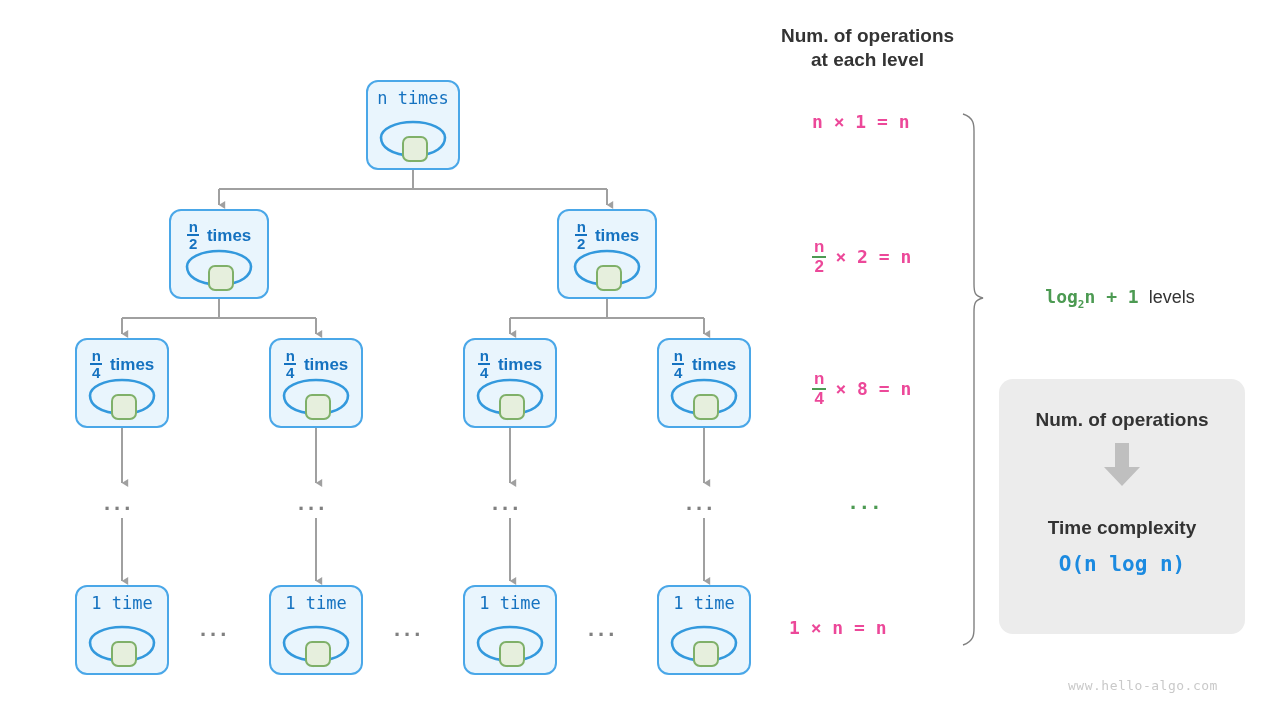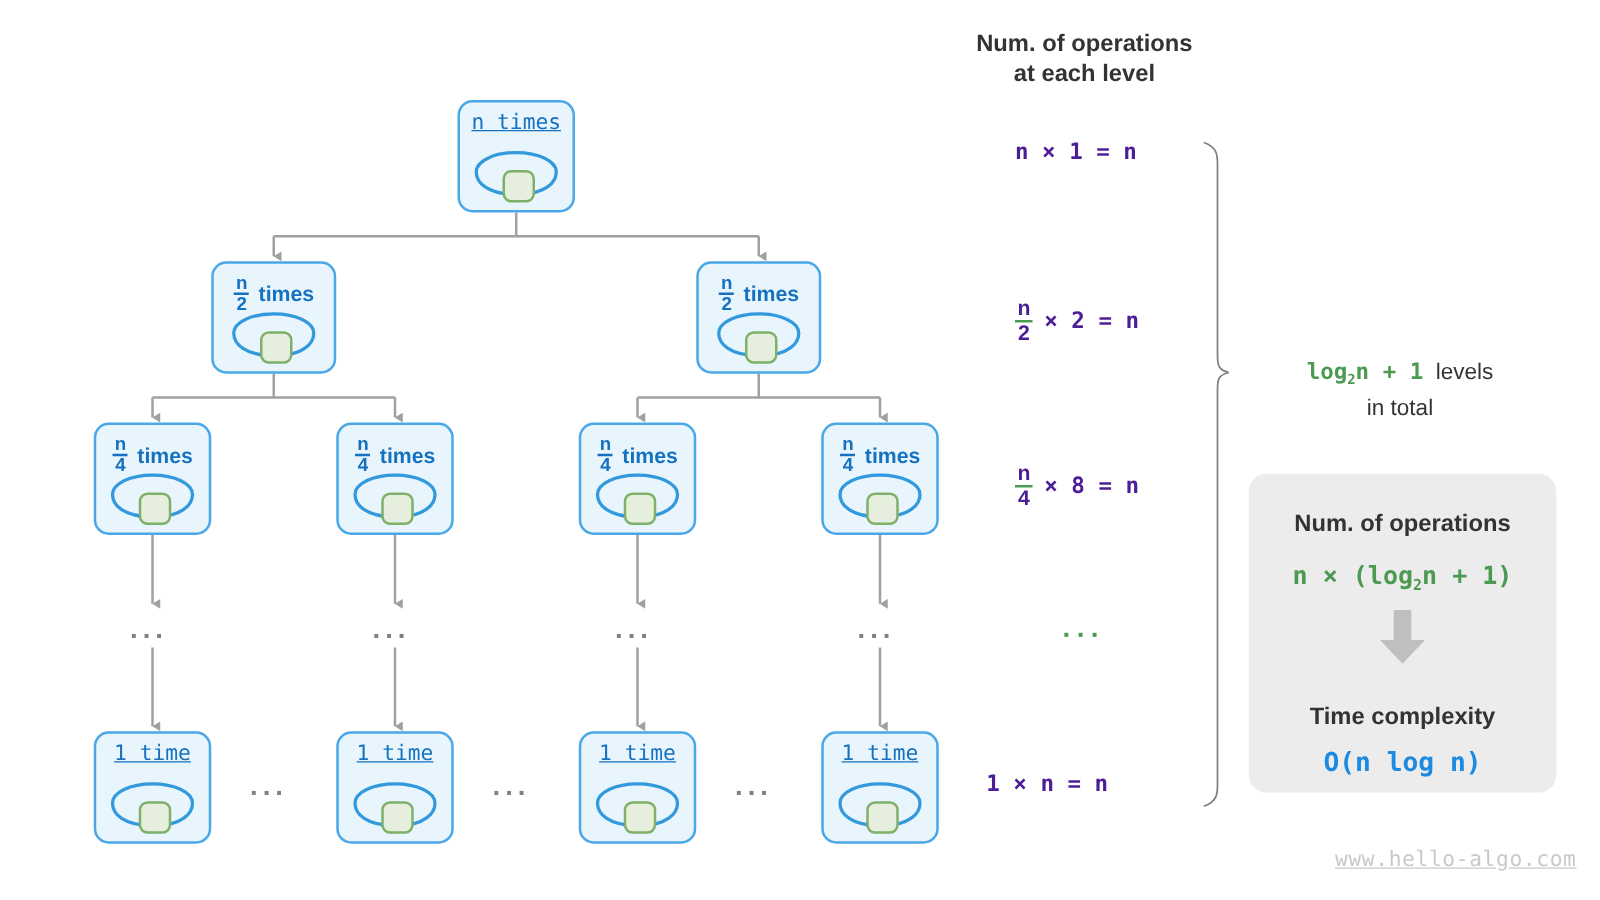--- a/index.html
+++ b/index.html
@@ -22,21 +22,20 @@
     border:2px solid #4aa7e8;
     border-radius:12px;
     z-index:3;
   }
   .node .lbl{
     position:absolute;left:0;right:0;top:8px;
     text-align:center;
     color:#1572c0;
     line-height:1;
     white-space:nowrap;
-    text-decoration:underline;
   }
   .node.mono .lbl{
     font-family:"DejaVu Sans Mono","Liberation Mono",monospace;
     font-size:17px;letter-spacing:0px;
   }
   .node .fracwrap{
     display:inline-flex;align-items:center;justify-content:center;gap:7px;
     font-family:"Liberation Sans", sans-serif;
     font-size:17px;font-weight:600;color:#1572c0;
   }
@@ -61,21 +60,21 @@
   .dots.green{color:#4c9a52;}
 
   
   .colhead{
     position:absolute;z-index:4;text-align:center;
     font-family:"Liberation Sans", sans-serif;
     font-weight:bold;font-size:19px;color:#333333;line-height:1.28;
   }
   .eq{
     position:absolute;z-index:4;
-    color:#4c1d95;
+    color:#ec4899;
     font-family:"DejaVu Sans Mono","Liberation Mono",monospace;
     font-size:18px;font-weight:bold;line-height:1;
     display:flex;align-items:center;white-space:nowrap;
   }
   .eq .gfrac{
     display:inline-flex;flex-direction:column;align-items:center;
     font-family:"Liberation Sans", sans-serif;font-weight:700;
     font-size:17px;line-height:1.05;margin-right:9px;
   }
   .eq .gfrac .den{border-top:2px solid #4c9a52;padding:0 2px;}
@@ -115,21 +114,21 @@
   .card .t4{
     font-family:"DejaVu Sans Mono","Liberation Mono",monospace;
     font-weight:bold;font-size:21px;color:#1b8ae0;line-height:1;
   }
   .card .arrow{margin:14px 0 16px 0;}
 
   
   .watermark{
     position:absolute;z-index:4;
     font-family:"DejaVu Sans Mono","Liberation Mono",monospace;
-    font-size:17px;color:#c9c9c9;letter-spacing:0.5px;white-space:nowrap;text-decoration:underline;
+    font-size:13px;color:#c9c9c9;letter-spacing:0.5px;white-space:nowrap;
   }
 </style>
 </head>
 <body>
 
 <div id="stage">
 
   <svg class="layer edges" viewBox="0 0 1280 720" xmlns="http://www.w3.org/2000/svg">
     <defs>
       <marker id="arw" markerWidth="9" markerHeight="9" refX="4.5" refY="7.4" orient="auto" markerUnits="userSpaceOnUse">
@@ -379,26 +378,24 @@
   <div class="dots green" style="left:850px;top:497px;">···</div>
 
   <div class="eq" style="left:789px;top:619px;align-items:flex-end;">
     <span>1 × n = n</span>
   </div>
 
   <div class="levels" style="left:990px;top:284px;">
     <div>
       <span class="mono"><span>log</span><sub>2</sub><span>n + 1</span></span>&nbsp;&nbsp;<span>levels</span>
     </div>
-    <div>in total</div>
   </div>
 
   <div class="card" style="left:999px;top:379px;width:246px;height:255px;padding-top:31px;">
     <div class="t1">Num. of operations</div>
-    <div class="t2" style="margin-top:21px;"><span>n × (log</span><sub>2</sub><span>n + 1)</span></div>
     <div class="arrow">
       <svg width="38" height="44" viewBox="0 0 38 44" xmlns="http://www.w3.org/2000/svg">
         <path d="M12,0 L26,0 L26,24 L37,24 L19,43 L1,24 L12,24 Z" fill="#bfbfbf"></path>
       </svg>
     </div>
     <div class="t3">Time complexity</div>
     <div class="t4" style="margin-top:17px;">O(n log n)</div>
   </div>
 
   <div class="watermark" style="left:1068px;top:678px;">www.hello-algo.com</div>

